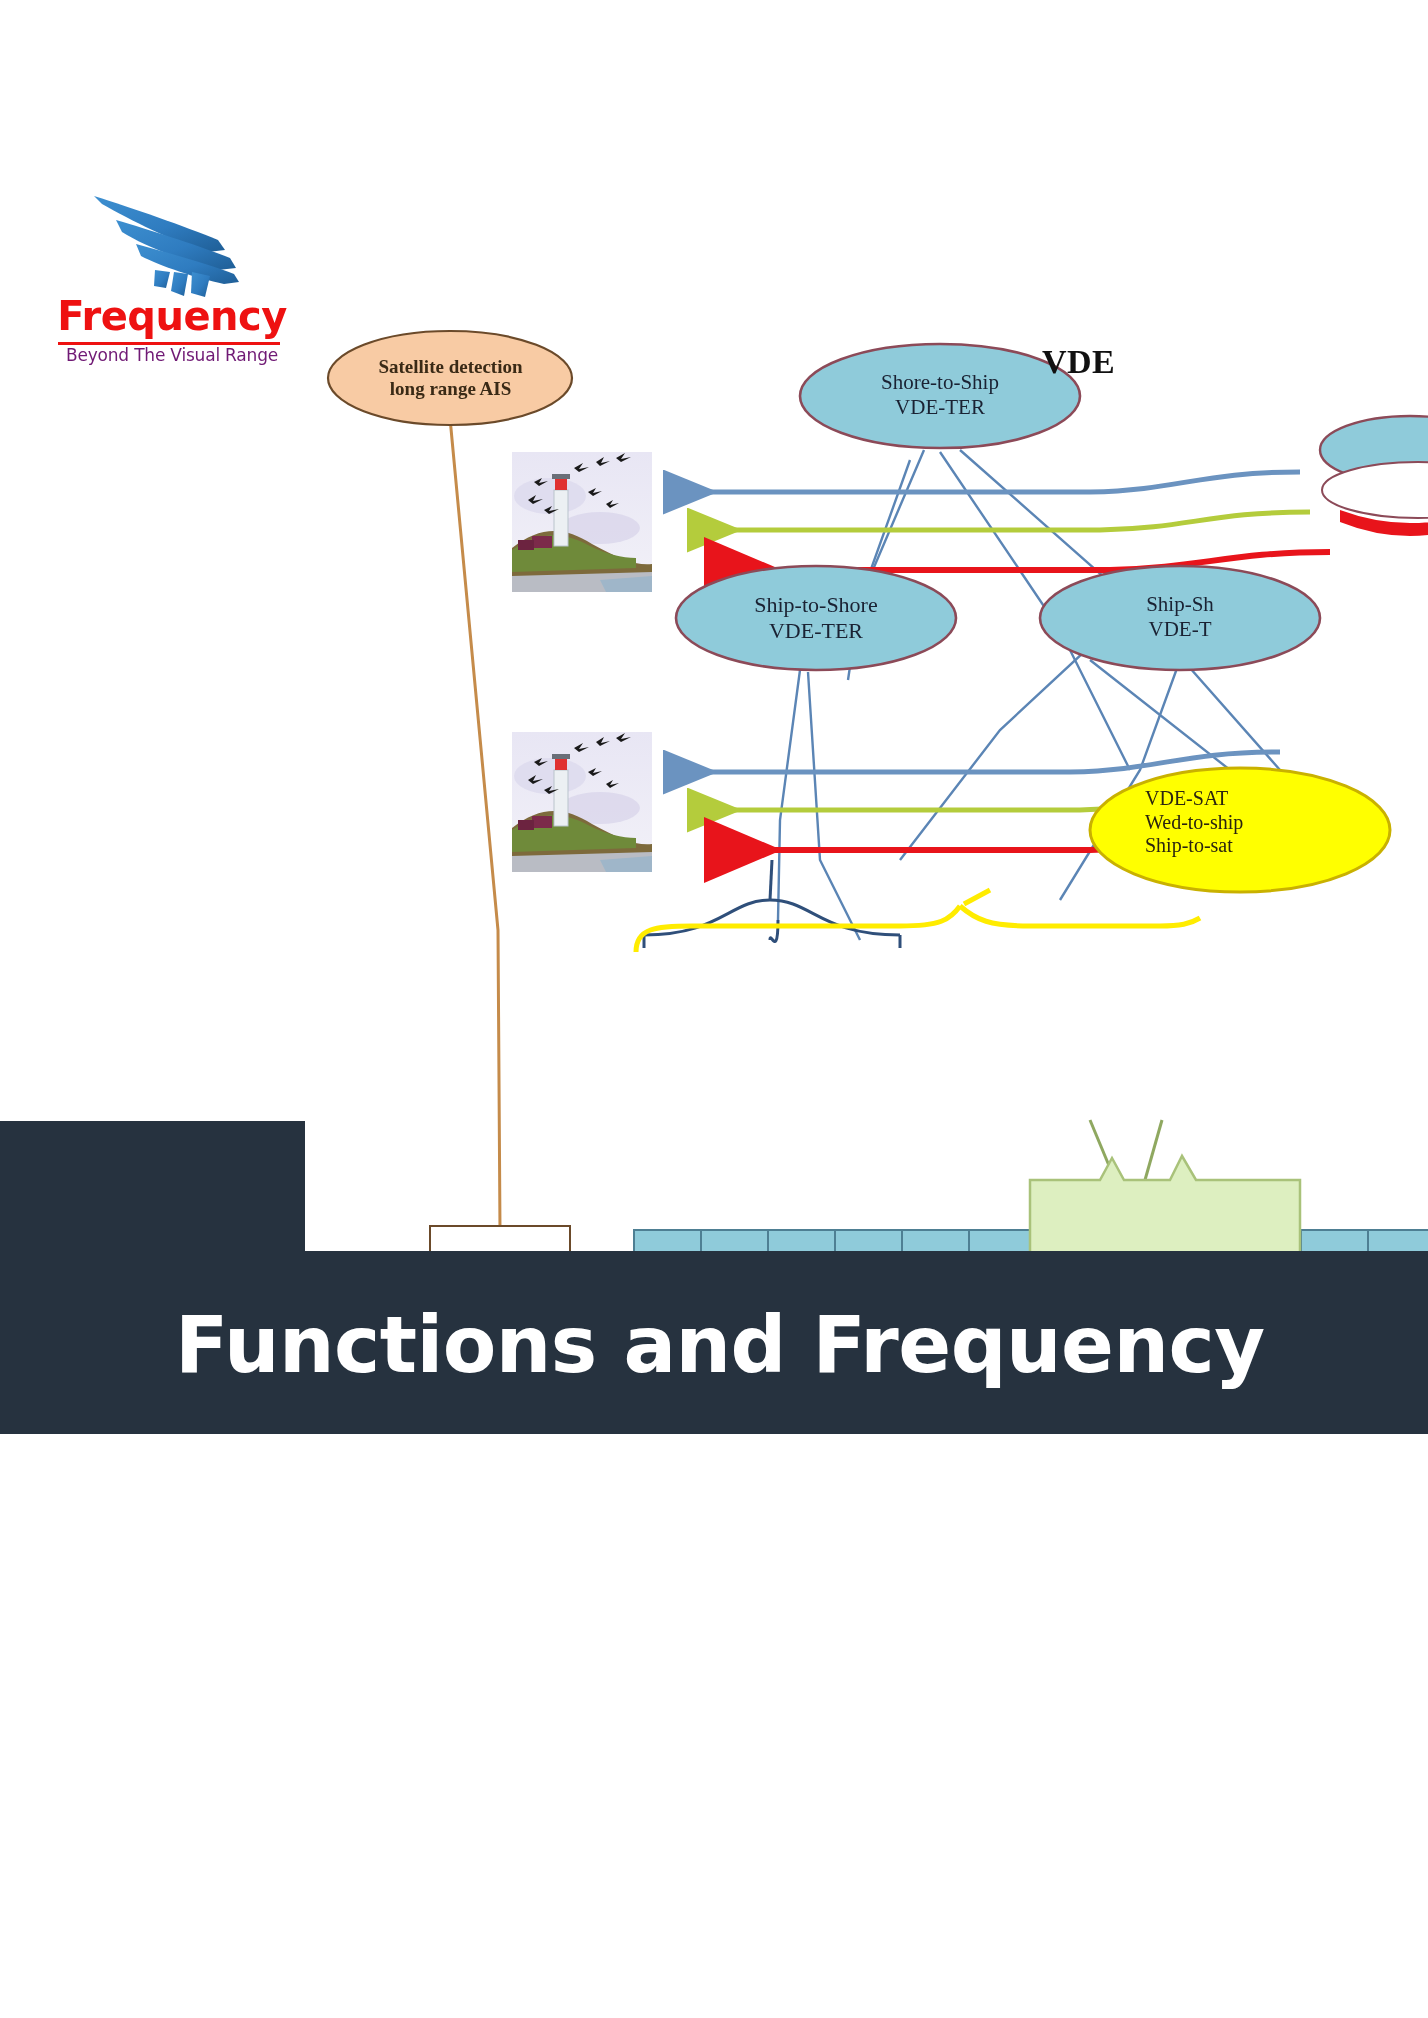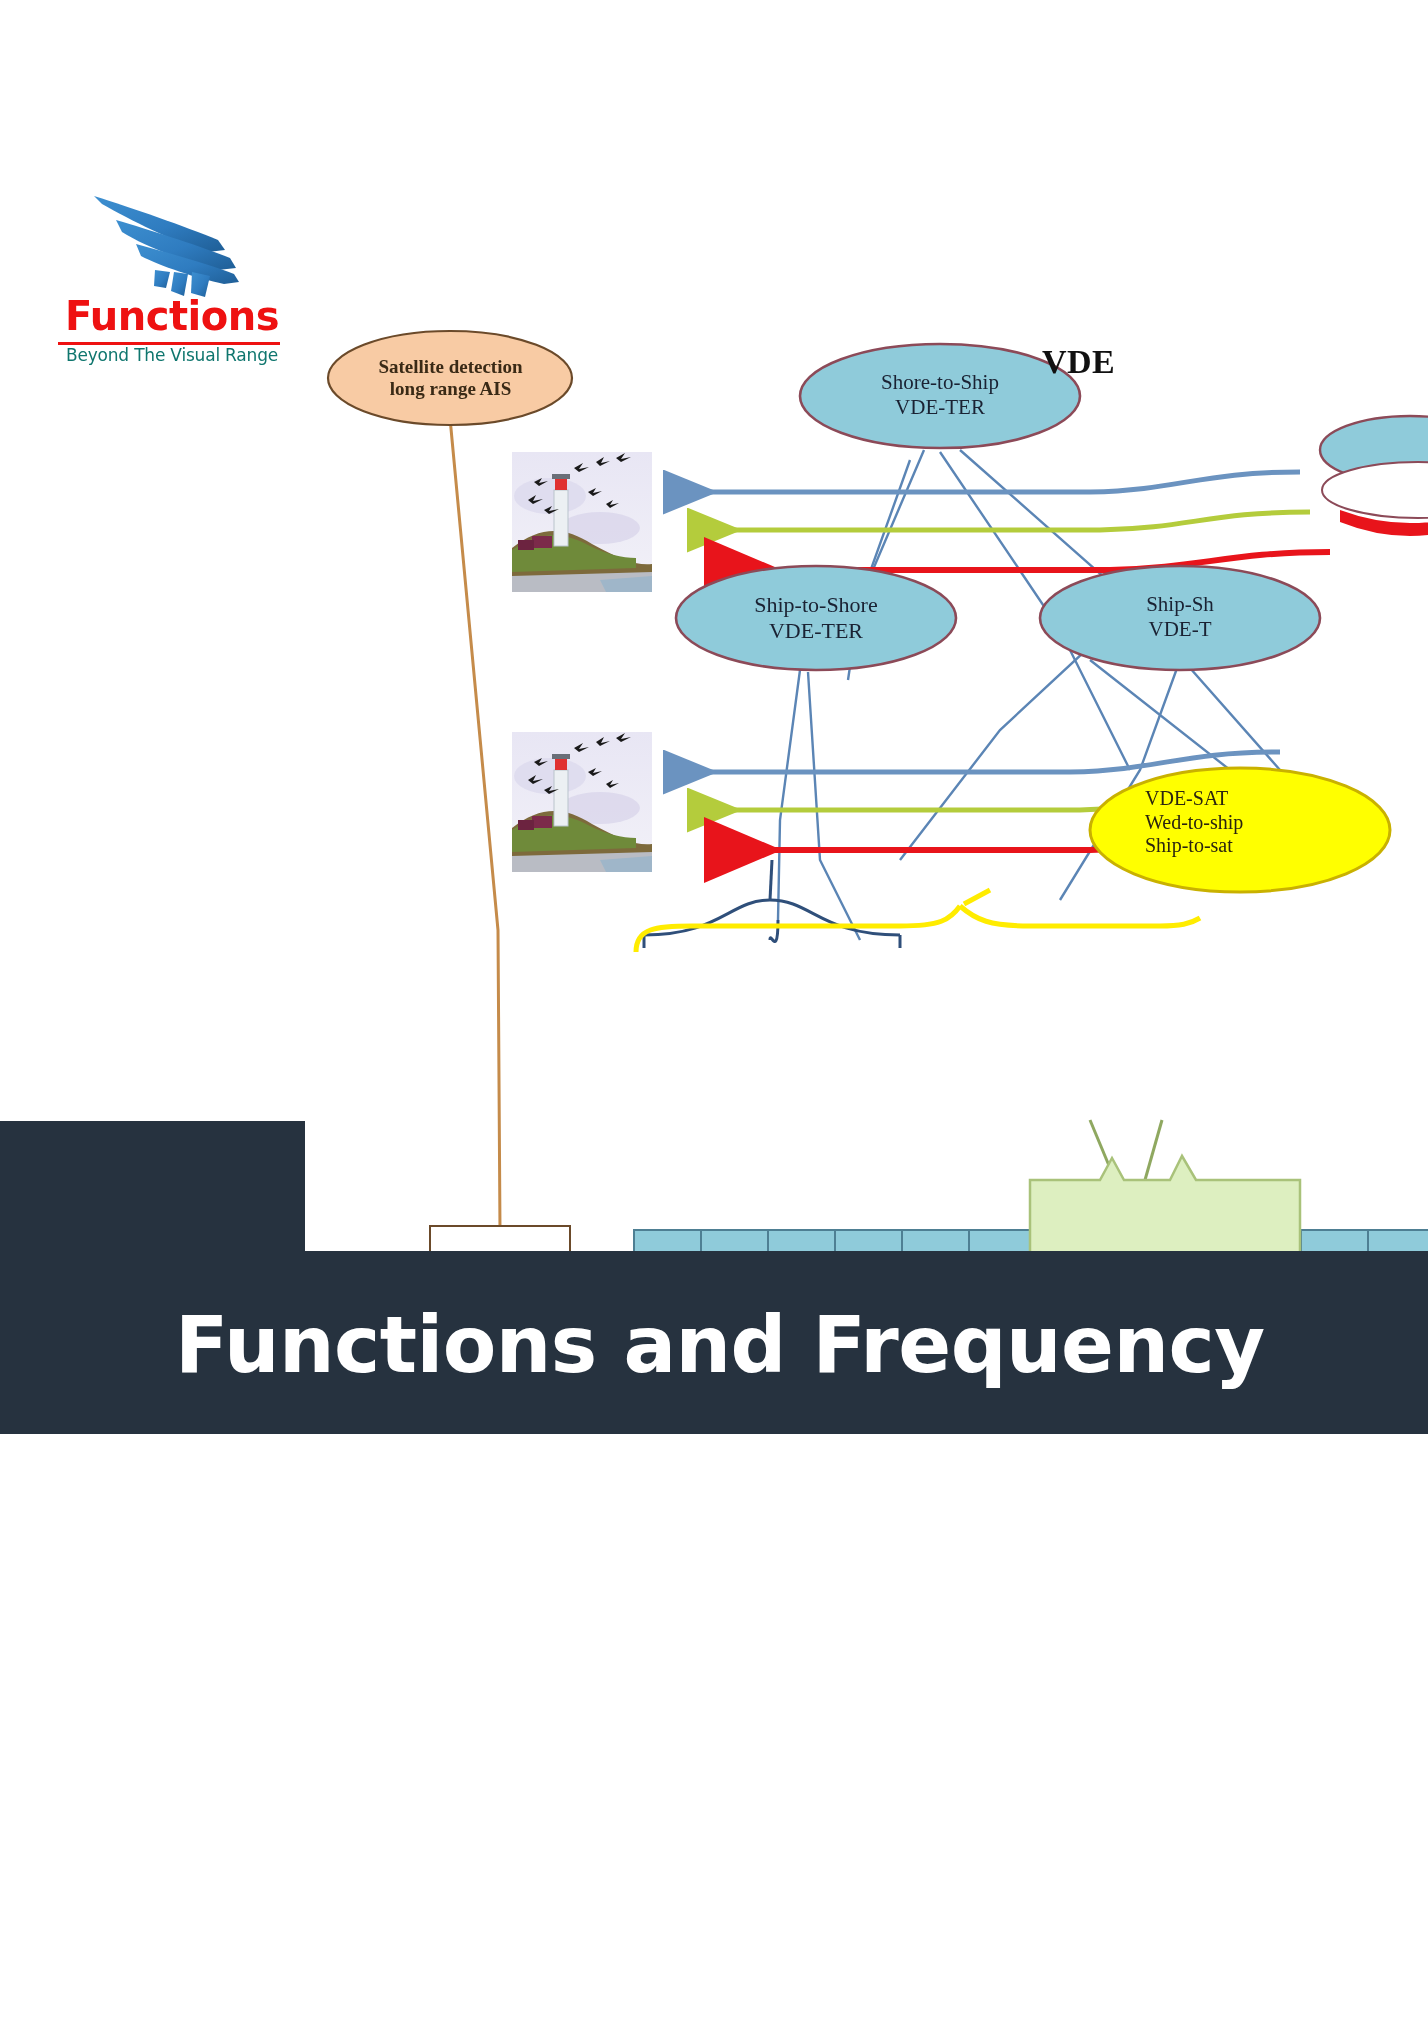--- a/index.html
+++ b/index.html
@@ -18,21 +18,21 @@
   #logo-name{
     position:absolute;left:0;top:104px;width:240px;
     font-family:"DejaVu Sans",sans-serif;
     font-weight:bold;font-size:40px;letter-spacing:-0.5px;
     color:#ee1111;line-height:1;text-align:center;
   }
   #logo-rule{position:absolute;left:6px;top:150px;width:222px;height:3px;background:#ee1111;}
   #logo-tag{
     position:absolute;left:0;top:153px;width:240px;
     font-family:"DejaVu Sans",sans-serif;
-    font-size:17px;color:#0f766e;text-align:center;letter-spacing:-0.2px;
+    font-size:17px;color:#701a75;text-align:center;letter-spacing:-0.2px;
   }
 
   
   #diagram{position:absolute;left:300px;top:300px;width:1128px;height:1128px;}
   #diagram svg{position:absolute;left:0;top:0;}
 
   .dg-title{
     position:absolute;
     font-family:"Liberation Serif",serif;
     font-weight:bold;font-size:34px;color:#111;
@@ -108,21 +108,21 @@
       </defs>
       <g>
         <path d="M2 4 C40 16 92 34 126 48 L133 58 L116 60 C82 50 38 28 10 12 Z" fill="url(#wg)"></path>
         <path d="M24 28 C58 38 108 54 138 66 L144 76 L126 78 C94 70 52 54 30 40 Z" fill="url(#wg)"></path>
         <path d="M44 52 C74 60 116 72 142 82 L147 90 L132 92 C104 86 68 74 49 64 Z" fill="url(#wg)"></path>
         <path d="M63 78 L78 80 L74 96 L62 94 Z" fill="url(#wg)"></path>
         <path d="M82 80 L96 82 L92 104 L79 99 Z" fill="url(#wg)"></path>
         <path d="M100 80 L118 84 L113 105 L99 101 Z" fill="url(#wg)"></path>
       </g>
     </svg>
-    <div id="logo-name">Functions</div>
+    <div id="logo-name">Frequency</div>
     <div id="logo-rule"></div>
     <div id="logo-tag">Beyond The Visual Range</div>
   </div>
 
   <div id="diagram">
 
     <svg width="1128" height="1128" viewBox="0 0 1128 1128">
       <defs>
         <marker id="ah-blue" markerWidth="11" markerHeight="9" refX="10" refY="4.5" orient="auto">
           <path d="M11,0 L11,9 L0,4.5 Z" fill="#6b93c0"></path>

